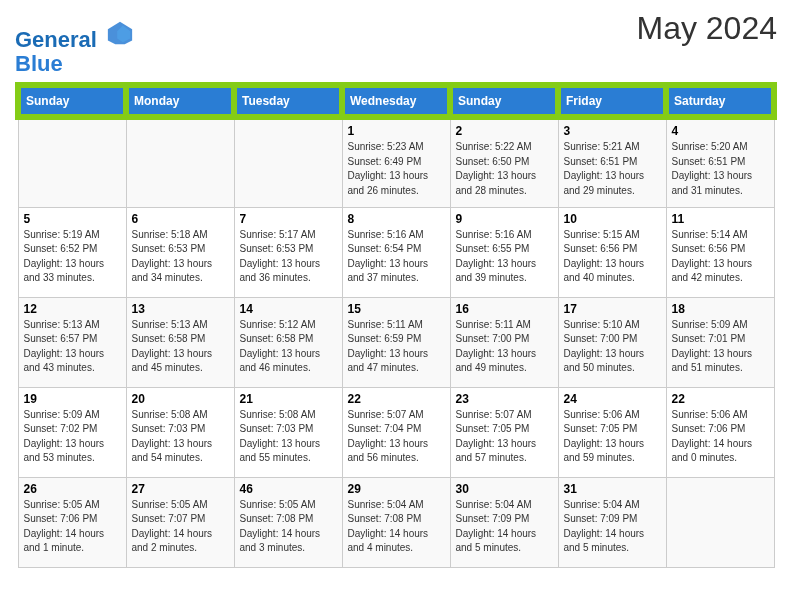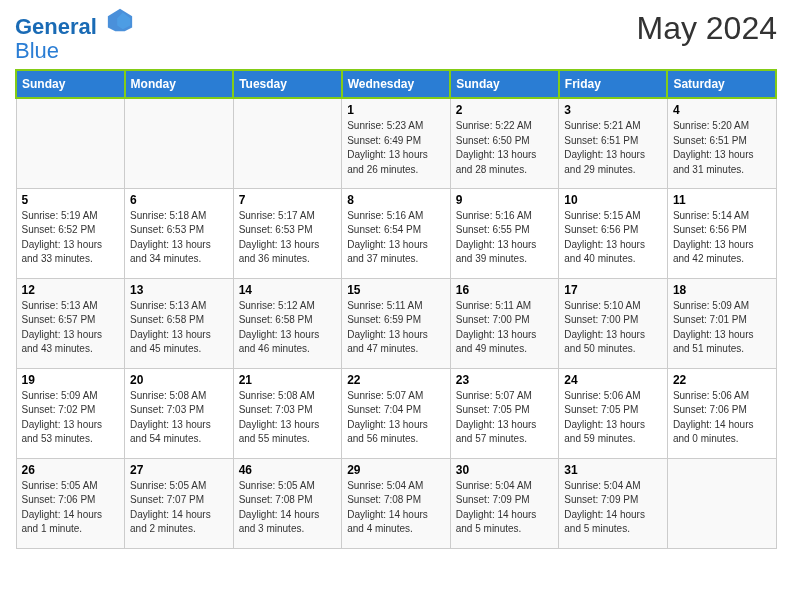--- a/index.html
+++ b/index.html
@@ -12,21 +12,21 @@
     }
     .header-area {
       display: flex;
       justify-content: space-between;
       align-items: flex-start;
       margin-bottom: 6px;
     }
     .logo {
       display: flex;
       align-items: center;
-      margin-top: 0;
+      margin-top: 13px;
     }
     .logo-text {
       font-size: 22px;
       font-weight: bold;
       color: #333;
       line-height: 1.1;
     }
     .logo-text span {
       color: #1a6bb5;
     }
@@ -53,21 +53,21 @@
       border-collapse: collapse;
       font-size: 10.5px;
     }
     thead tr th {
       background-color: #2a7dd4;
       color: #fff;
       padding: 6px 5px;
       text-align: left;
       font-size: 12px;
       font-weight: bold;
-      border: 2px solid #84cc16;
+      border: 6px solid #84cc16;
     }
     tbody tr td {
       border: 1px solid #ccc;
       vertical-align: top;
       padding: 4px 5px;
       width: 14.28%;
       min-height: 80px;
       height: 90px;
     }
     .day-num {
@@ -97,21 +97,21 @@
   <div class="logo">
     <div>
       <div class="logo-text">
         <span>General</span>
         <svg class="logo-icon" viewBox="0 0 30 28" fill="none" xmlns="http://www.w3.org/2000/svg">
           <path d="M15 2 L28 10 L28 22 L20 26 L10 26 L2 22 L2 10 Z" fill="#2a7dd4" opacity="0.85"></path>
           <path d="M18 6 L26 12 L26 20 L18 24 L12 20 L12 12 Z" fill="#4fa3e8" opacity="0.7"></path>
         </svg>
       </div>
       <div class="logo-text">
-        <span style="color:#2a7dd4;font-size:22px;font-weight:normal;">Blue</span>
+        <span style="color:#2a7dd4;font-size:22px;font-weight:bold;">Blue</span>
       </div>
     </div>
   </div>
   <div class="title-area">
     <div class="month-year">May 2024</div>
   </div>
 </div>
 
 <table>
   <thead>

